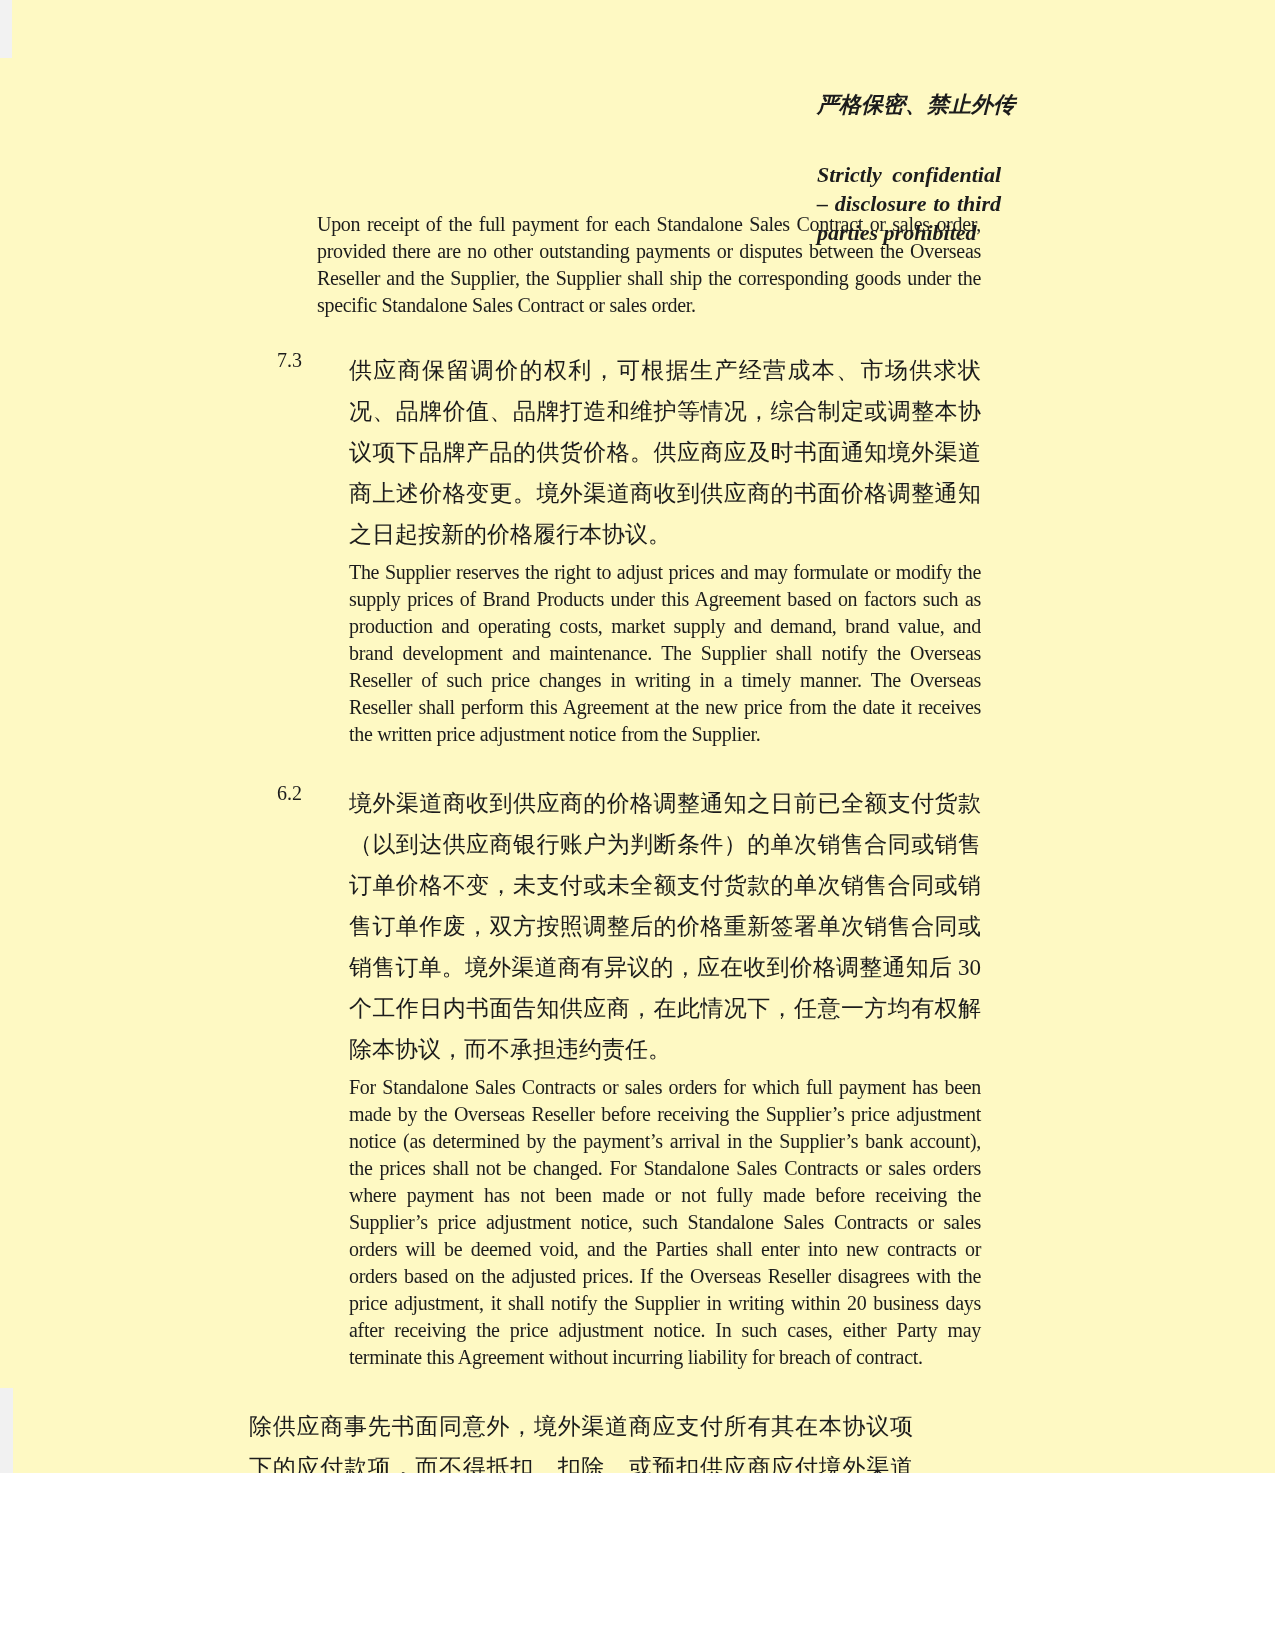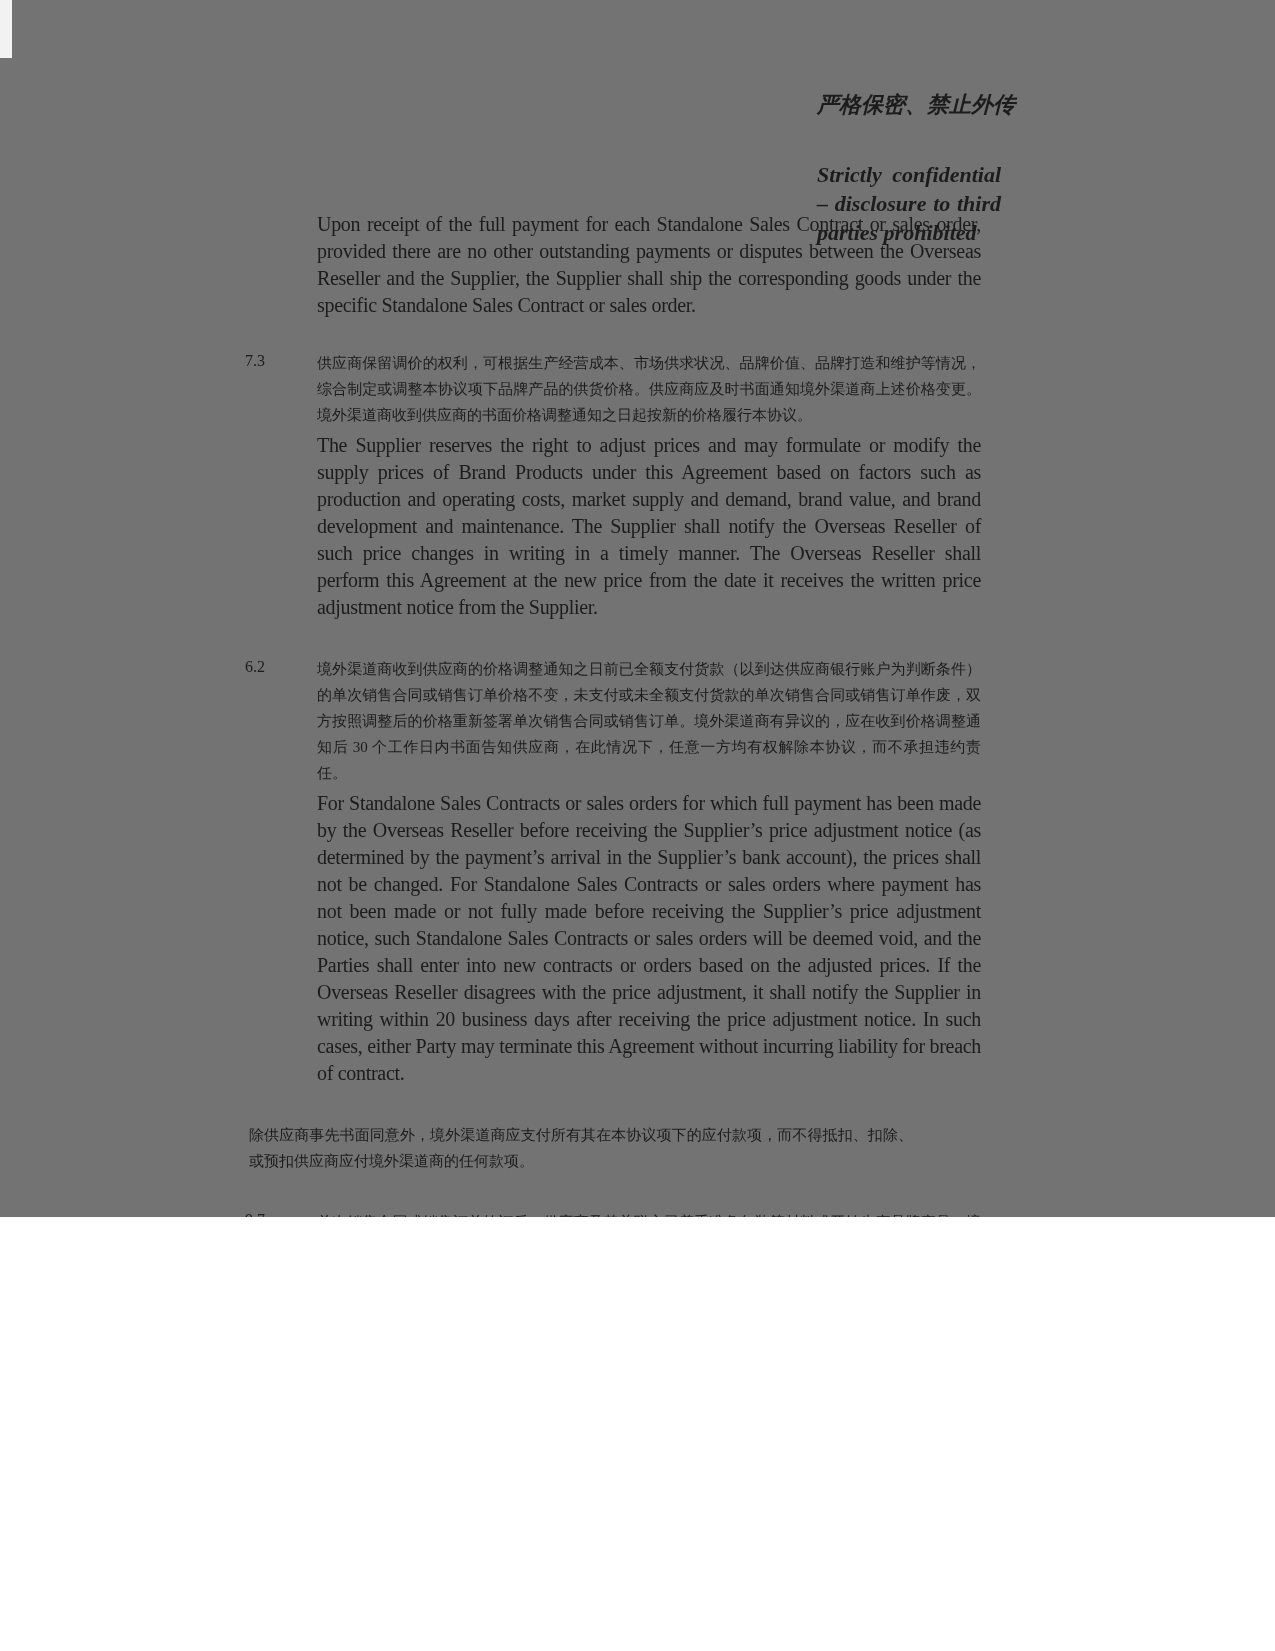--- a/index.html
+++ b/index.html
@@ -3,22 +3,22 @@
 <meta charset="utf-8">
 <style>
   html, body {
     margin: 0;
     padding: 0;
     background: #ffffff;
   }
   .page {
     position: relative;
     width: 1275px;
-    height: 1217px;
-    background: #737373;
+    height: 1473px;
+    background: #fef9c3;
     overflow: hidden;
     font-family: "Liberation Serif", "DejaVu Serif", serif;
     color: #1c1c1c;
   }
   
   .scan-artifact-top {
     position: absolute; left: 0; top: 0;
     width: 12px; height: 58px;
     background: #f2f2f2;
   }
@@ -58,30 +58,31 @@
     margin-left: 68px;
     width: 672px;
   }
   .section {
     display: flex;
     margin-top: 27px;
   }
   .sec-num {
     width: 68px;
     flex-shrink: 0;
-    font-size: 16px;
+    font-size: 20px;
     line-height: 29px;
+    margin-left: 32px;
   }
   .sec-body {
     width: 672px;
   }
   p { margin: 4px; }
   p.zh {
-    font-size: 15px;
-    line-height: 26px;
+    font-size: 23px;
+    line-height: 41px;
     text-align: justify;
     text-justify: inter-ideograph;
   }
   p.en {
     font-size: 20px;
     line-height: 27px;
     letter-spacing: -0.3px;
     text-align: justify;
   }
   .page-footer {

